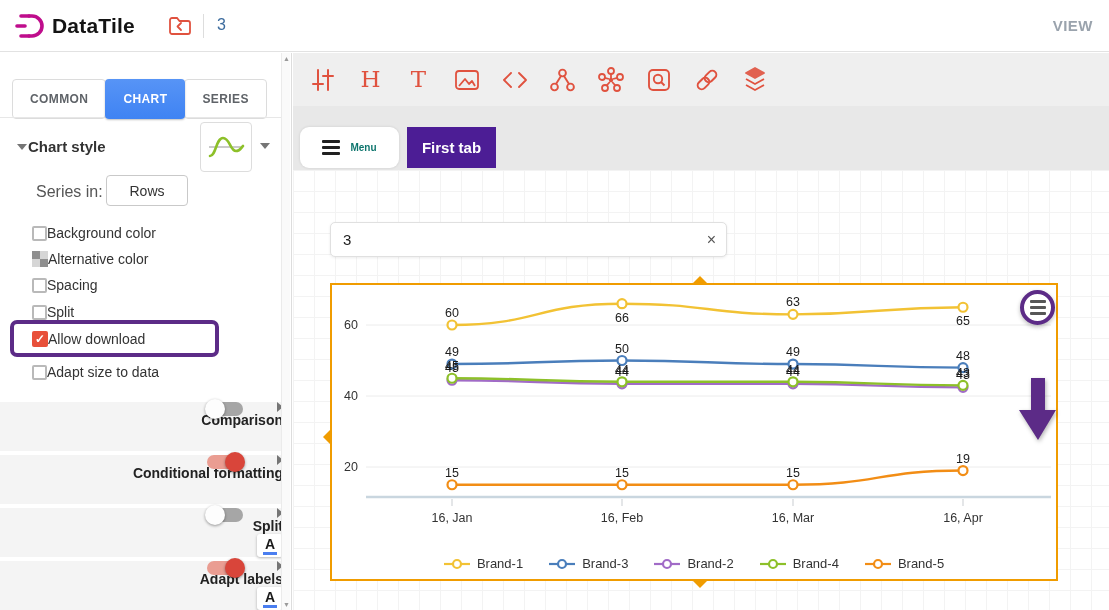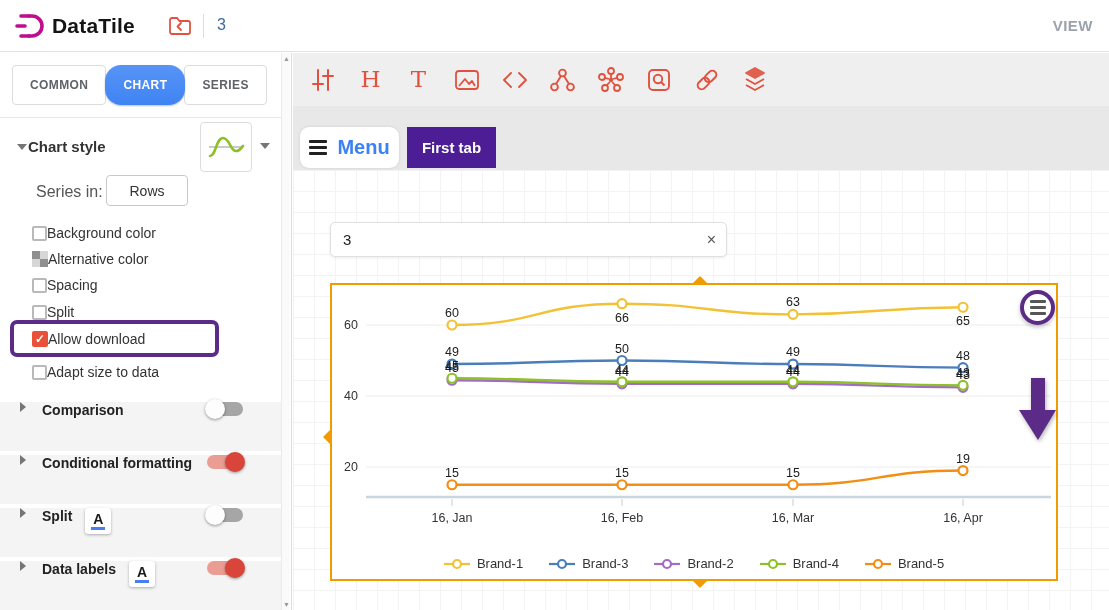--- a/index.html
+++ b/index.html
@@ -12,24 +12,24 @@
   .logo-text { font-size:21px; font-weight:bold; color:#141414; letter-spacing:.2px; }
   .tb-folder { position:absolute; left:168px; top:15px; }
   .tb-divider { position:absolute; left:203px; top:14px; width:1px; height:24px; background:#ddd; }
   .tb-doc { position:absolute; left:217px; top:16px; font-size:16px; color:#3b6b9d; }
   .tb-view { position:absolute; right:16px; top:17px; font-size:15px; font-weight:bold; color:#9aa3ad; letter-spacing:.5px; }
 
   
   #sidebar { position:absolute; left:0; top:53px; width:292px; height:557px; background:#fff; border-right:1px solid #ddd; }
   .sb-scroll { position:absolute; right:1px; top:0; width:9px; height:557px; background:#fafafa; border-left:1px solid #ebebeb; }
   .sb-scroll .arr { position:absolute; left:0; width:9px; text-align:center; font-size:7px; color:#9a9a9a; }
-  .sb-tabs { position:absolute; left:12px; top:12px; display:flex; }
+  .sb-tabs { position:absolute; left:12px; top:26px; display:flex; }
   .sb-tab { height:40px; padding:0 17px; display:flex; align-items:center; justify-content:center; font-size:12px; font-weight:bold; color:#5f6368; background:#fff; border:1px solid #dcdcdc; border-radius:4px; letter-spacing:.4px; cursor:pointer; }
   .sb-tab + .sb-tab { margin-left:-1px; }
-  .sb-tab.active { background:linear-gradient(#5794f6,#3f83f3); color:#fff; border:none; border-radius:16px; box-shadow:0 1px 2px rgba(0,0,0,.25); padding:0 18px; z-index:2; }
+  .sb-tab.active { background:linear-gradient(#5794f6,#3f83f3); color:#fff; border:none; border-radius:4px; box-shadow:0 1px 2px rgba(0,0,0,.25); padding:0 18px; z-index:2; }
   .sb-div { position:absolute; left:0; top:64px; width:283px; height:1px; background:#e7e7e7; }
 
   .chart-style-row { position:absolute; left:0; top:75px; width:283px; height:50px; }
   .caret-down { width:0; height:0; border-left:5px solid transparent; border-right:5px solid transparent; border-top:6px solid #757575; display:inline-block; }
   .caret-right { width:0; height:0; border-top:5px solid transparent; border-bottom:5px solid transparent; border-left:6px solid #757575; display:inline-block; }
   .cs-caret { position:absolute; left:17px; top:16px; }
   .cs-label { position:absolute; left:28px; top:10px; font-size:15px; font-weight:bold; color:#333; }
   .cs-picker { position:absolute; left:200px; top:-6px; width:52px; height:50px; background:#fff; border:1px solid #ddd; border-radius:4px; display:flex; align-items:center; justify-content:center; cursor:pointer; }
   .cs-picker-caret { position:absolute; left:260px; top:15px; }
 
@@ -38,41 +38,41 @@
 
   .cb-row { position:absolute; left:32px; height:20px; display:flex; align-items:center; }
   .cb-box { width:15px; height:15px; border:2px solid #b9b9b9; border-radius:2px; background:#fff; flex:0 0 auto; }
   .cb-box.checked { border:none; width:16px; height:16px; background:#e8503a; color:#fff; font-size:12px; line-height:16px; text-align:center; font-weight:bold; }
   .cb-alt { width:16px; height:16px; display:grid; grid-template-columns:8px 8px; grid-template-rows:8px 8px; flex:0 0 auto; }
   .cb-alt span:nth-child(1){background:#8f8f8f;} .cb-alt span:nth-child(2){background:#d6d6d6;}
   .cb-alt span:nth-child(3){background:#d6d6d6;} .cb-alt span:nth-child(4){background:#8f8f8f;}
   .cb-label { font-size:14px; color:#333; white-space:nowrap; }
   .hl-allow { position:absolute; left:10px; top:267px; width:209px; height:37px; border:4px solid #5c2b87; border-radius:7px; pointer-events:none; z-index:5; }
 
-  .sb-section { position:absolute; left:0; width:283px; height:51px; background:#f4f4f4; border-bottom:2px solid #fff; display:flex; align-items:flex-start; }
+  .sb-section { position:absolute; left:0; width:283px; height:51px; background:#f4f4f4; border-bottom:2px solid #fff; display:flex; align-items:flex-end;flex-direction:column; }
   .sec-caret { margin-left:20px; }
   .sec-label { margin-left:16px; font-size:14px; font-weight:bold; color:#222; }
   .a-icon { margin-left:13px; width:26px; height:26px; background:#fff; border-radius:3px; box-shadow:0 1px 3px rgba(0,0,0,.3); display:flex; flex-direction:column; align-items:center; justify-content:center; cursor:pointer; }
   .a-icon .a { font-size:14px; font-weight:bold; color:#1a1a1a; line-height:14px; }
   .a-icon .bar { width:14px; height:3px; background:#4a7ef0; margin-top:1px; }
   .toggle { position:absolute; right:40px; width:36px; height:14px; border-radius:7px; cursor:pointer; }
   .toggle .knob { position:absolute; top:-3px; width:20px; height:20px; border-radius:50%; box-shadow:0 1px 3px rgba(0,0,0,.4); }
   .toggle.off { background:#a6a6a6; } .toggle.off .knob { left:-2px; background:#fdfdfd; }
   .toggle.on { background:#ea9d92; } .toggle.on .knob { right:-2px; background:#d9453a; }
 
   
   #toolbar { position:absolute; left:293px; top:53px; width:816px; height:53px; background:#efefef; display:flex; align-items:center; gap:21px; padding-left:16px; }
   .tb-icon { width:27px; height:27px; display:flex; align-items:center; justify-content:center; cursor:pointer; }
   .serif-glyph { font-family:"DejaVu Serif", serif; font-size:23px; color:#e0523f; line-height:1; }
 
   #tabsbar { position:absolute; left:293px; top:106px; width:816px; height:64px; background:#e8e8e8; }
   .menu-btn { position:absolute; left:7px; top:21px; width:99px; height:41px; background:#fff; border-radius:9px; box-shadow:0 0 3px rgba(0,0,0,.12); display:flex; align-items:center; justify-content:center; gap:10px; cursor:pointer; }
   .menu-bars { display:flex; flex-direction:column; gap:3px; }
   .menu-bars span { width:18px; height:3px; background:#212121; border-radius:1px; }
-  .menu-label { font-size:20px; font-weight:bold; color:#3b82f6; }
+  .menu-label { font-size:10px; font-weight:bold; color:#0f766e; }
   .first-tab { position:absolute; left:114px; top:21px; width:89px; height:41px; background:#4c1d95; border-radius:0; display:flex; align-items:center; justify-content:center; font-size:15px; font-weight:bold; color:#fff; cursor:pointer; }
 
   #canvas { position:absolute; left:293px; top:170px; width:816px; height:440px; background:#fff;
     background-image:linear-gradient(#f3f3f3 1px, transparent 1px), linear-gradient(90deg,#f3f3f3 1px, transparent 1px);
     background-size:21px 21px; }
 
   .title-input { position:absolute; left:37px; top:52px; width:397px; height:35px; background:#fff; border:1px solid #e0e0e0; border-radius:5px; box-shadow:0 1px 3px rgba(0,0,0,.08); }
   .title-input input { position:absolute; left:12px; top:0; width:340px; height:33px; border:none; outline:none; font-size:15px; color:#222; font-family:"Liberation Sans",sans-serif; background:transparent; }
   .input-clear { position:absolute; right:10px; top:7px; font-size:16px; color:#555; cursor:pointer; line-height:20px; }
 
@@ -191,21 +191,21 @@
       <div class="a-icon">
           <span class="a">A</span>
           <span class="bar"></span>
         </div>
       <div class="toggle off">
           <div class="knob"></div>
         </div>
     </div>
     <div class="sb-section" style="top:508px">
       <span class="caret-right sec-caret"></span>
-      <span class="sec-label">Data labels</span>
+      <span class="sec-label">Adapt labels</span>
       <div class="a-icon">
           <span class="a">A</span>
           <span class="bar"></span>
         </div>
       <div class="toggle on">
           <div class="knob"></div>
         </div>
     </div>
 
     <div class="sb-scroll">

